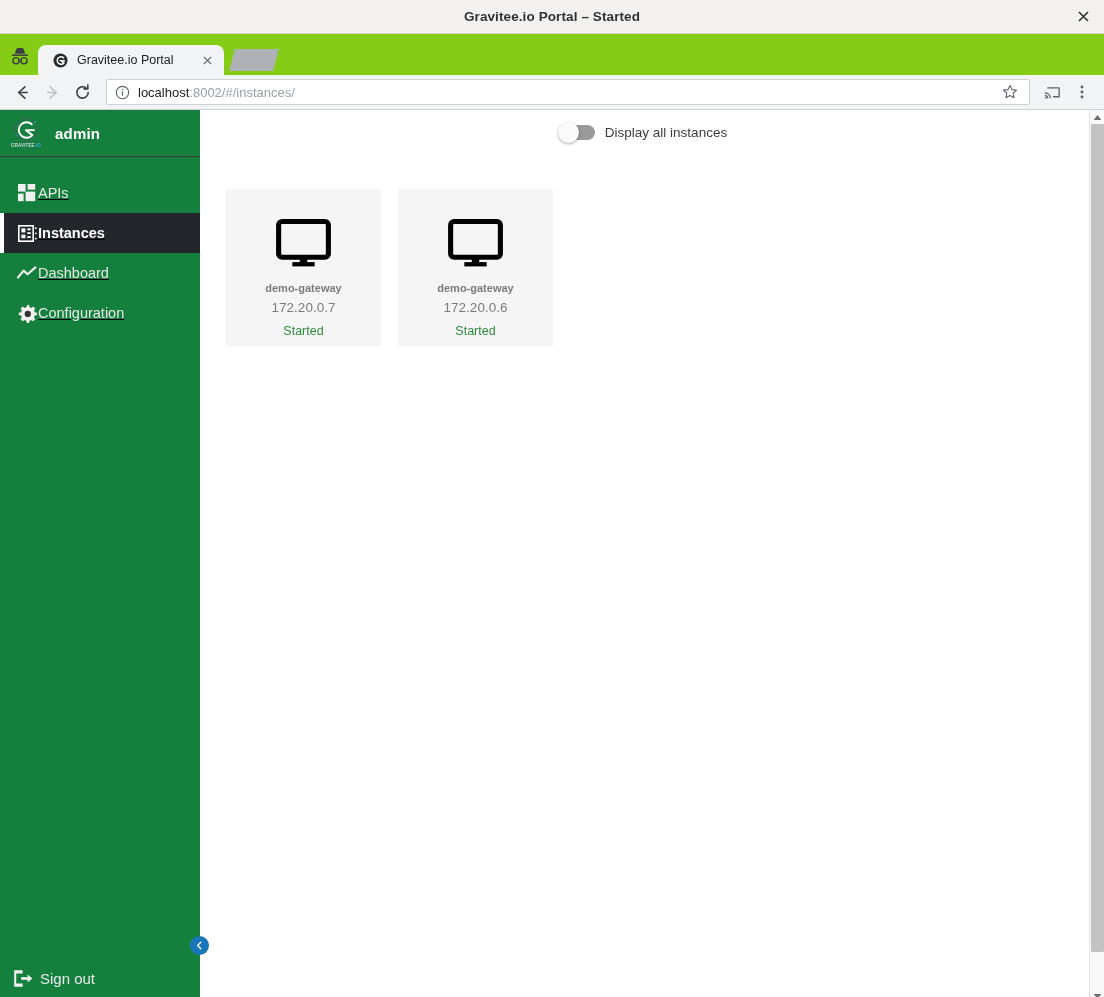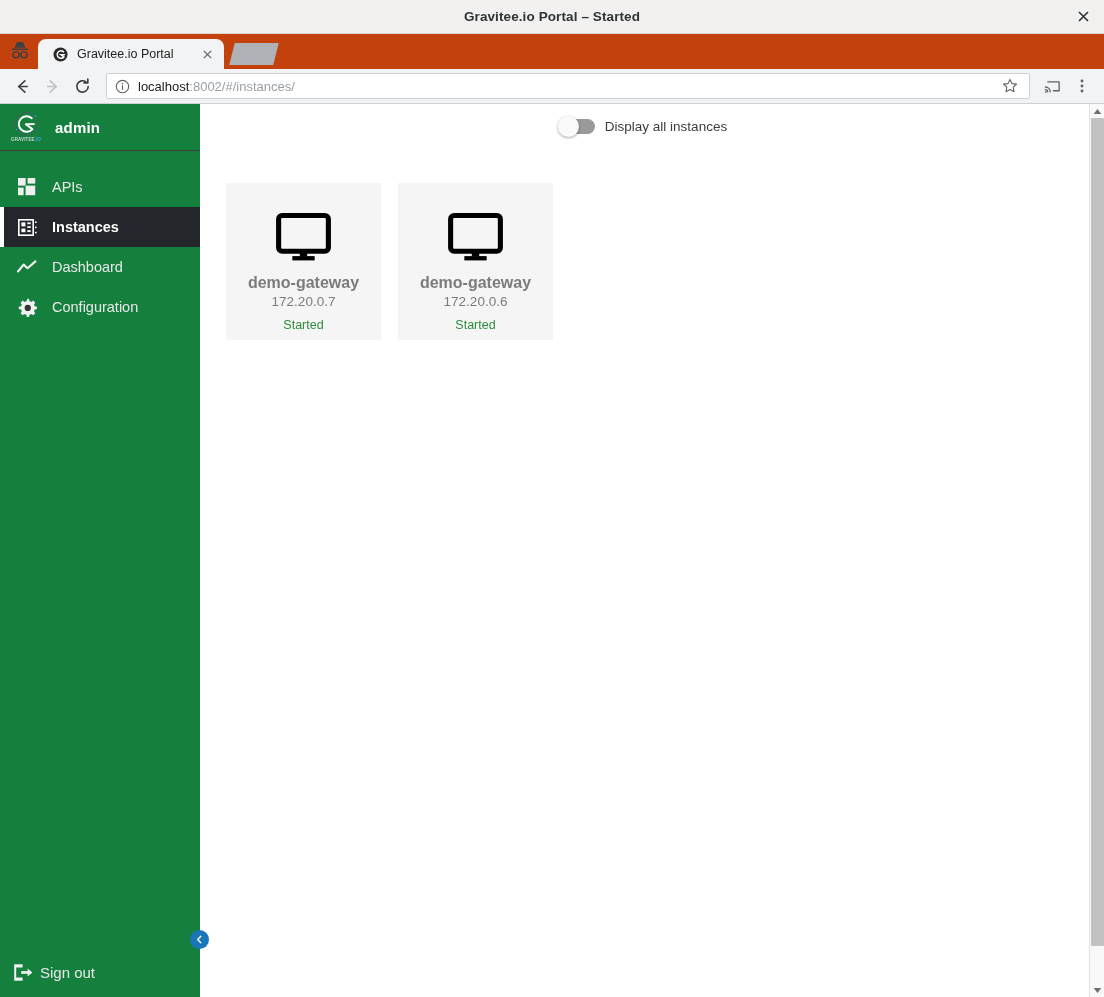--- a/index.html
+++ b/index.html
@@ -25,22 +25,22 @@
   .titlebar-close {
     position: absolute; right: 10px; top: 50%; transform: translateY(-50%);
     width: 22px; height: 22px;
     display: flex; align-items: center; justify-content: center;
     font-size: 16px; color: #2e3436; cursor: pointer;
     line-height: 1;
   }
 
   
   .tabstrip {
-    height: 35px; width: 1104px;
-    background: #c2410c;
+    height: 41px; width: 1104px;
+    background: #84cc16;
     display: flex; align-items: flex-end;
     position: relative;
   }
   .incognito-badge {
     width: 40px; height: 35px;
     display: flex; align-items: center; justify-content: center;
     padding-bottom: 4px;
   }
   .tab {
     position: relative;
@@ -144,24 +144,24 @@
   }
   .brand-name {
     font-size: 15px; font-weight: bold; color: #ffffff;
     letter-spacing: .2px;
   }
   .sidebar-nav { padding-top: 16px; }
   .nav-item {
     height: 40px;
     display: flex; align-items: center;
     padding-left: 16px;
-    gap: 14px;
     cursor: pointer;
     border-left: 4px solid transparent;
     padding-left: 12px;
+    text-decoration: underline;
   }
   .nav-item .nav-label {
     font-size: 14.5px; color: #e8e8e8;
   }
   .nav-item.active {
     background: #23272b;
     border-left: 4px solid #ffffff;
   }
   .nav-item.active .nav-label { font-weight: bold; color: #ffffff; }
   .nav-icon {
@@ -242,21 +242,21 @@
   }
   .card {
     width: 155px; height: 157px;
     background: #f5f5f5;
     display: flex; flex-direction: column; align-items: center;
     padding-top: 30px;
     cursor: pointer;
   }
   .card-icon { margin-bottom: 8px; }
   .card-name {
-    font-size: 16px; font-weight: bold; color: #7b7b7b;
+    font-size: 11px; font-weight: bold; color: #7b7b7b;
     line-height: 19px;
   }
   .card-ip {
     font-size: 13.5px; font-weight: normal; color: #7b7b7b;
     line-height: 19px;
   }
   .card-status {
     font-size: 12.5px; color: #2e8b3c;
     margin-top: 7px;
   }

